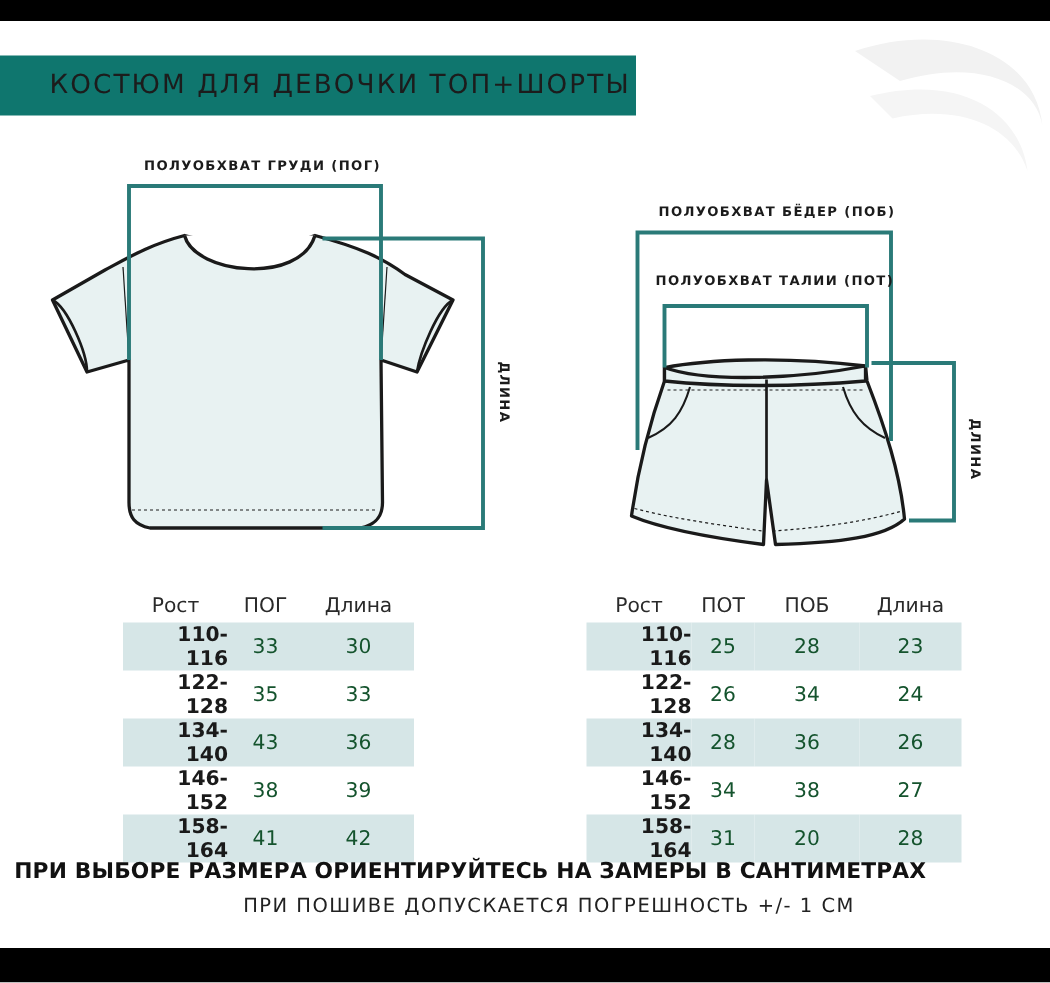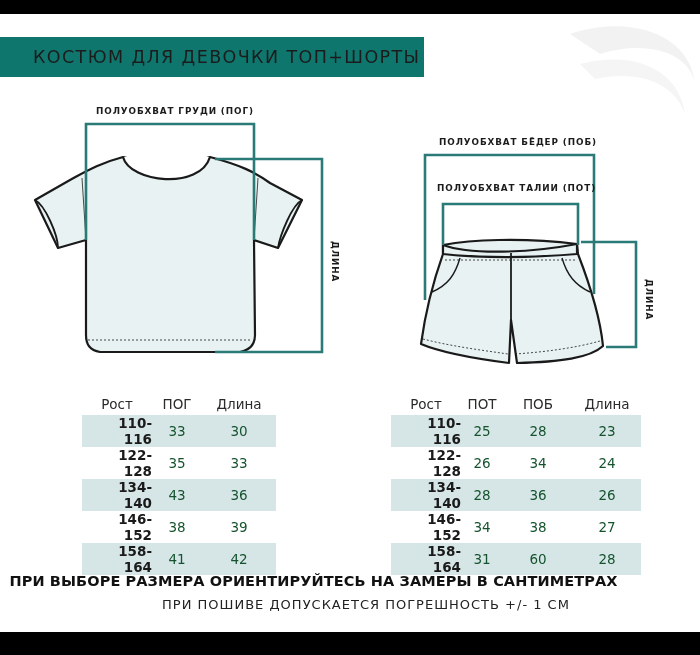--- a/index.html
+++ b/index.html
@@ -189,21 +189,21 @@
     </tr>
     <tr>
       <td class="rost">146-152</td>
       <td>34</td>
       <td>38</td>
       <td>27</td>
     </tr>
     <tr class="shade">
       <td class="rost">158-164</td>
       <td>31</td>
-      <td>60</td>
+      <td>20</td>
       <td>28</td>
     </tr>
   </tbody>
 </table>
 
 <div class="note1">ПРИ ВЫБОРЕ РАЗМЕРА ОРИЕНТИРУЙТЕСЬ НА ЗАМЕРЫ В САНТИМЕТРАХ</div>
 <div class="note2">ПРИ ПОШИВЕ ДОПУСКАЕТСЯ ПОГРЕШНОСТЬ +/- 1 СМ</div>
 
 <div class="bar-bottom"></div>
 

